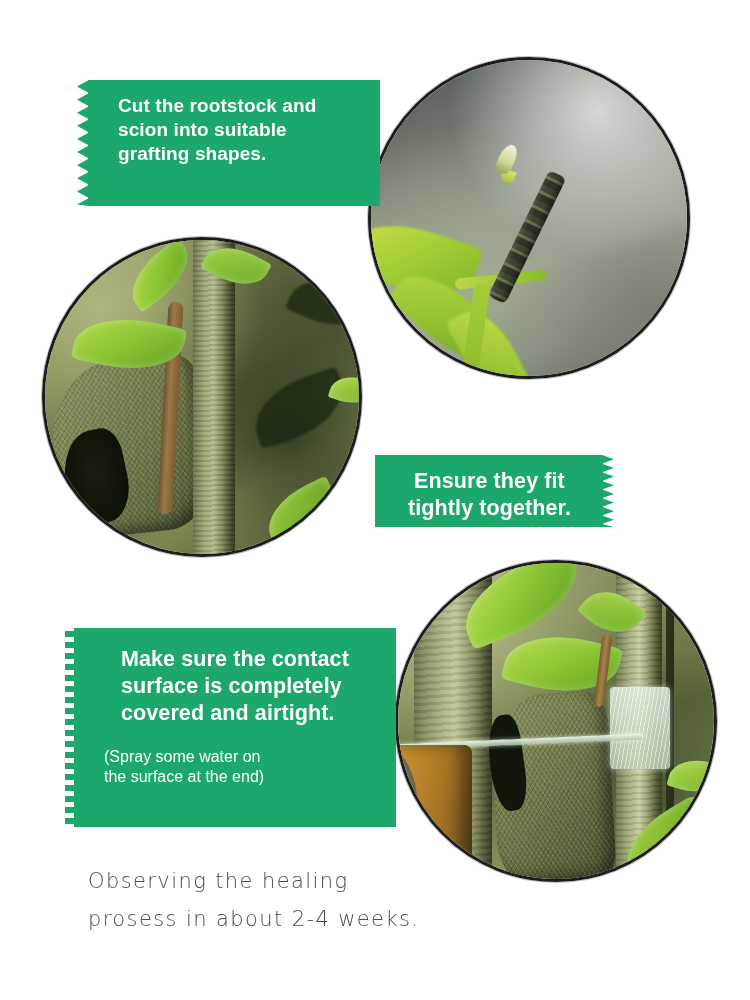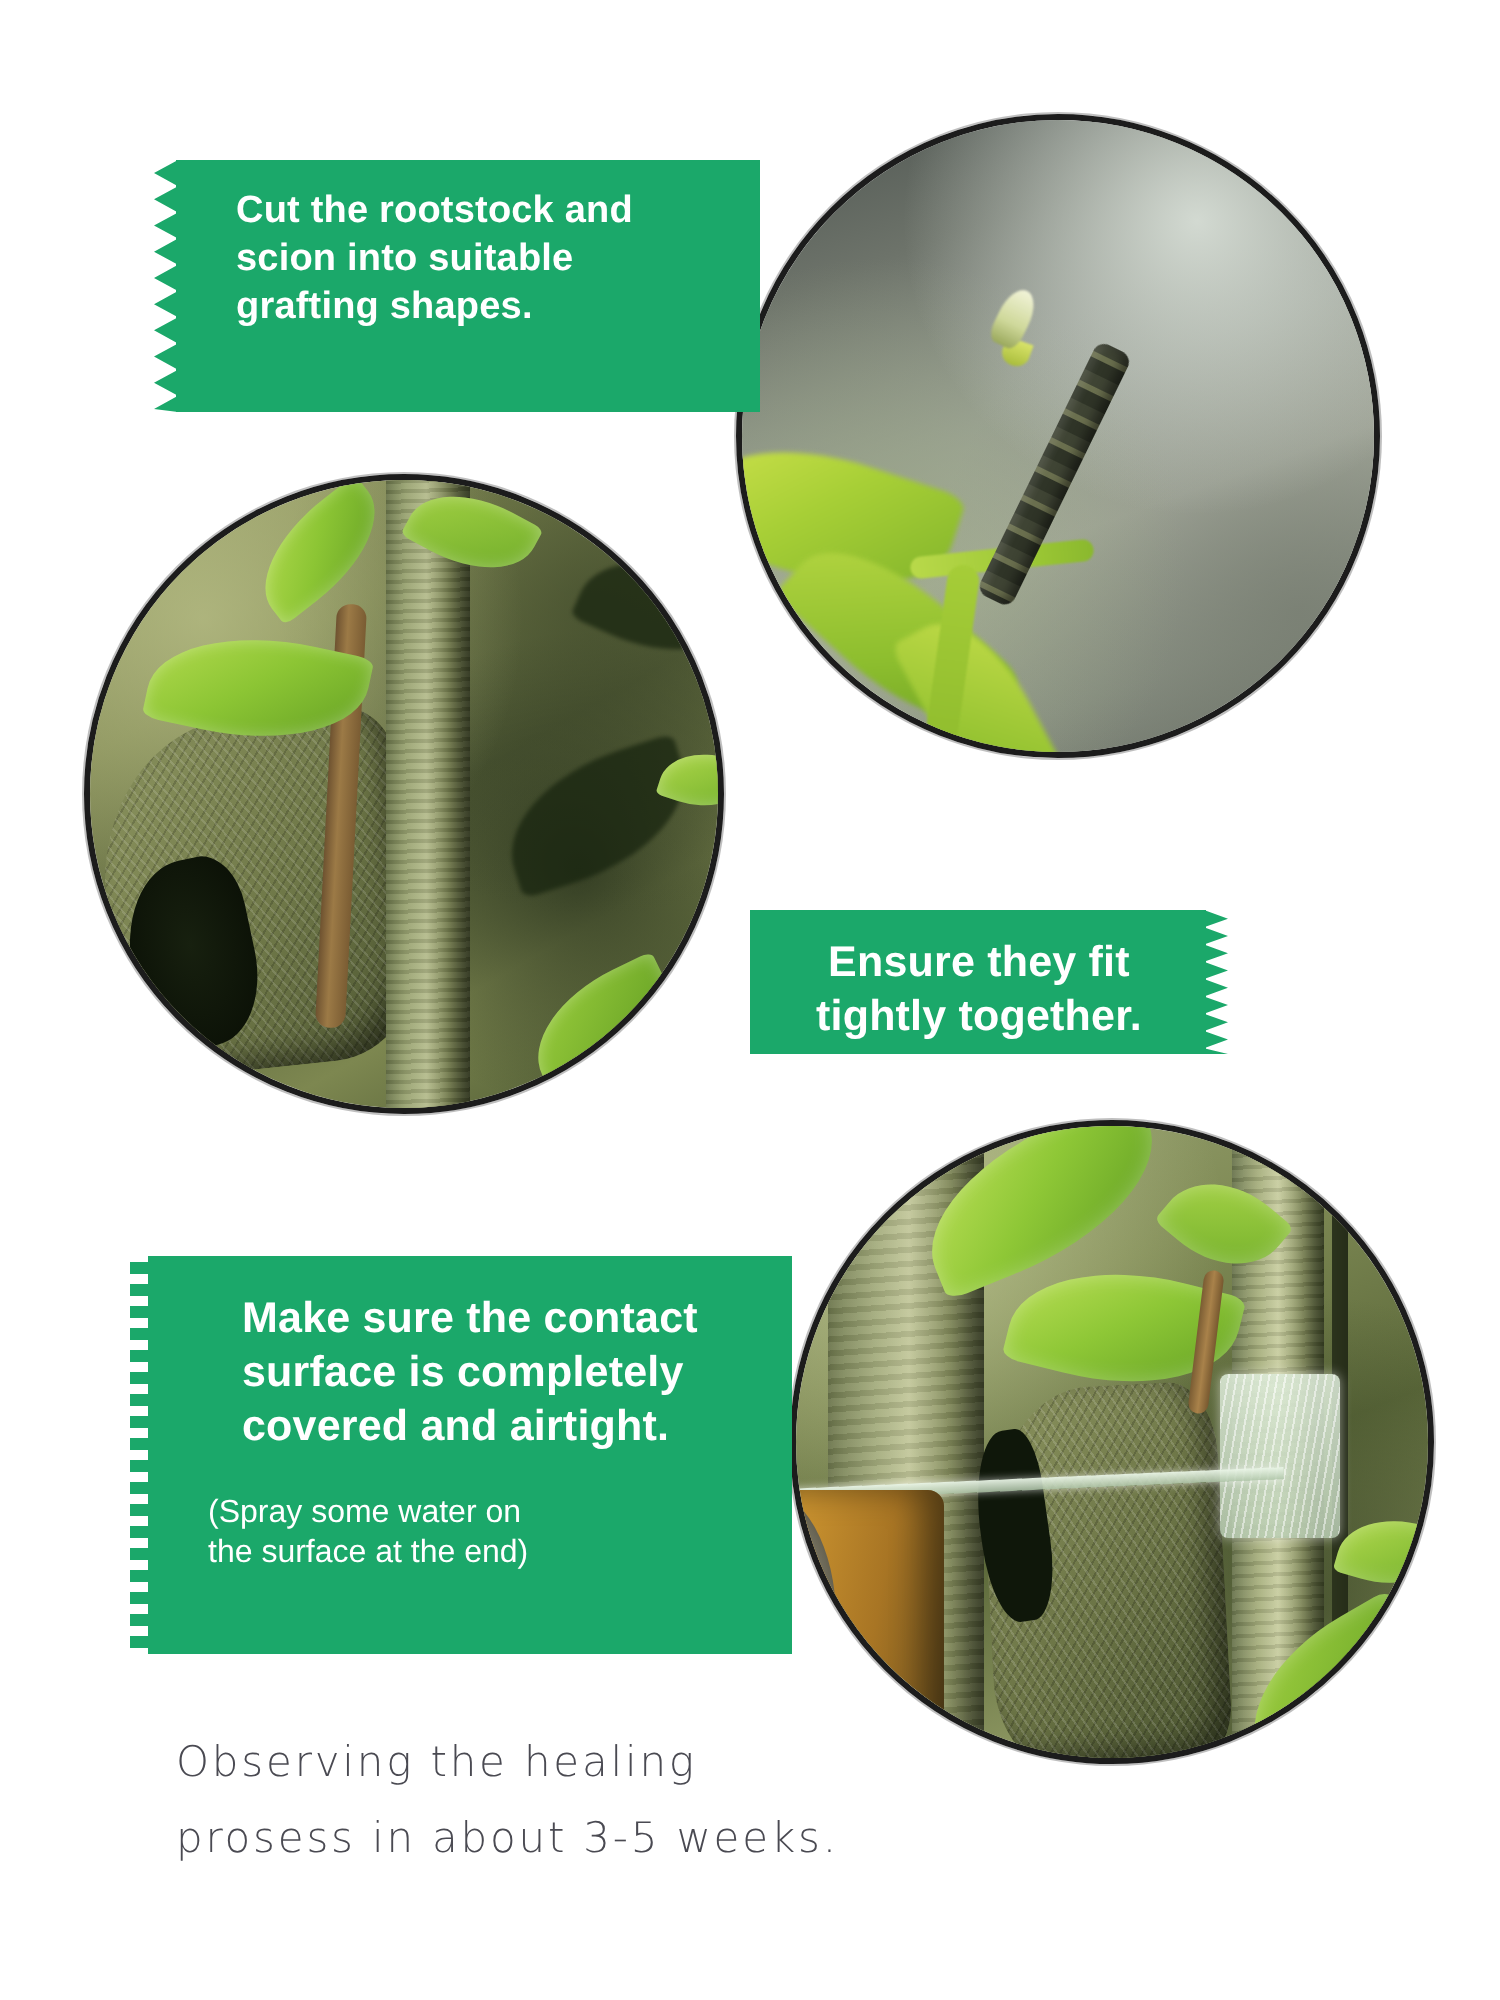--- a/index.html
+++ b/index.html
@@ -394,15 +394,15 @@
   <div class="banner" id="banner-cover">
     <div class="perf-left"></div>
     <div class="banner-text">Make sure the contact
 surface is completely
 covered and airtight.</div>
     <div class="banner-sub">(Spray some water on
 the surface at the end)</div>
   </div>
 
   <div id="handwritten-note">Observing the healing
-prosess in about 3-5 weeks.</div>
+prosess in about 2-4 weeks.</div>
 
 </div>
 
 </body></html>

